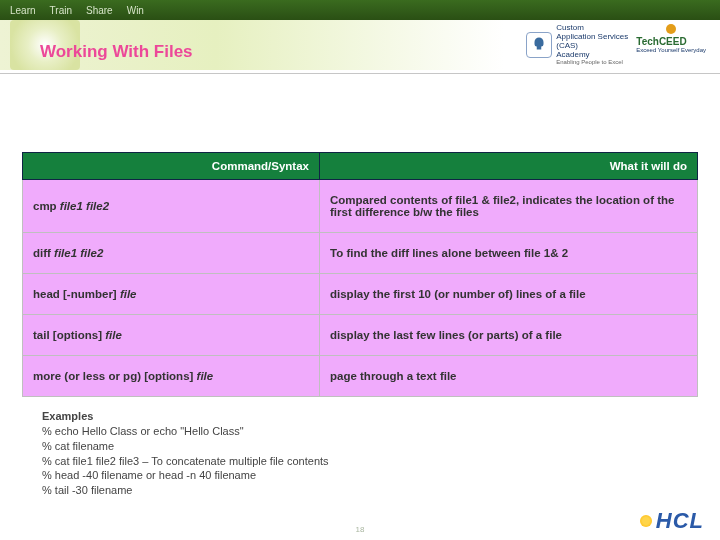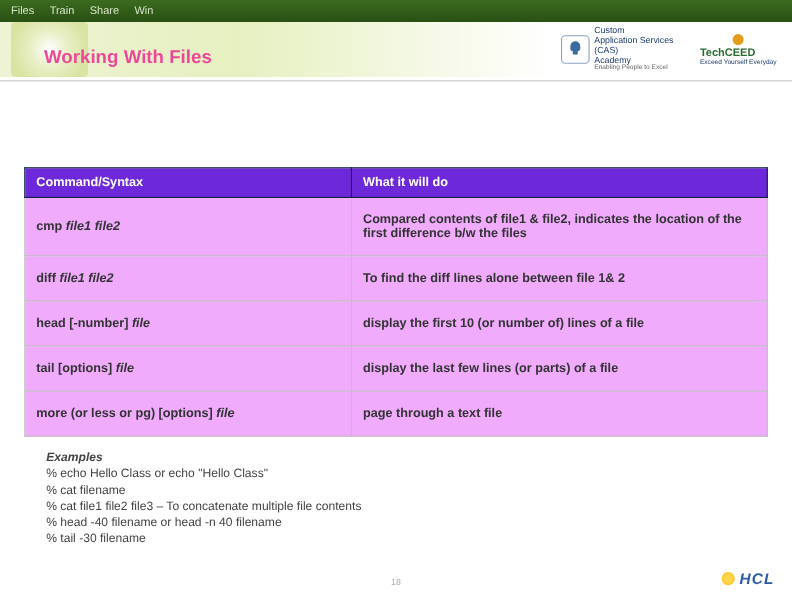--- a/index.html
+++ b/index.html
@@ -32,22 +32,21 @@
   .swirl {
     width: 70px; height: 50px;
     position: relative;
     background: radial-gradient(circle at 50% 50%, #ffffff 0, #e8efc5 40%, #d9e3a2 80%);
     border-radius: 4px;
     flex-shrink:0;
   }
   .header-logos {
     margin-left: auto;
     display: flex;
-    gap: 24px;
-    align-items: center;
+    gap: 8px;
     padding-right: 4px;
   }
   .logo-box {
     font-size: 8px;
     color: #1b3a6b;
     line-height: 1.1;
     display:flex;
     align-items:center;
     gap:4px;
   }
@@ -89,73 +88,73 @@
     color: #333;
     margin: 0 0 8px 0;
   }
   table.cmds {
     width: 100%;
     border-collapse: collapse;
     table-layout: fixed;
     font-size: 11.5px;
   }
   table.cmds th {
-    background: #6d28d9;
+    background: #15803d;
     color: #fff;
     font-weight: bold;
     padding: 7px 10px;
-    text-align: left;
+    text-align: right;
     border: 1px solid #0f2445;
   }
   table.cmds td {
     border: 1px solid #bfbfbf;
     padding: 14px 10px;
     color: #333;
     font-weight: bold;
     vertical-align: middle;
     background:#f0abfc;
   }
   table.cmds td em, table.cmds th em { font-style: italic; font-weight: bold; }
   .col1 { width: 44%; }
   .examples {
     margin: 12px 0 0 20px;
     font-size: 11px;
     color: #444;
     line-height: 1.35;
   }
-  .examples .ex-title { font-weight: bold; font-style: italic; }
+  .examples .ex-title { font-weight: bold; }
   .footer-num {
     position:absolute;
     bottom: 6px;
     left: 50%;
     transform: translateX(-50%);
     font-size: 8px;
     color: #a9b6a0;
   }
   .footer-logo {
     position:absolute;
     bottom: 6px;
     right: 16px;
-    font-size: 14px;
+    font-size: 22px;
     font-weight: bold;
     font-style: italic;
     color: #2b5aa8;
     letter-spacing: 1px;
     display:flex; align-items:center; gap:4px;
   }
   .footer-logo .sun {
     width:12px;height:12px;border-radius:50%;
     background: radial-gradient(circle,#ffd54a 40%, #ffb300 100%);
   }
 </style>
 </head>
 <body>
 
 <div class="topbar">
-  <span>Files</span>
+  <span>Learn</span>
   <span>Train</span>
   <span>Share</span>
   <span>Win</span>
 </div>
 
 <div class="header-band">
   <div class="swirl"></div>
   <div class="header-logos">
     <div class="logo-box">
       <div class="logo-cube">

